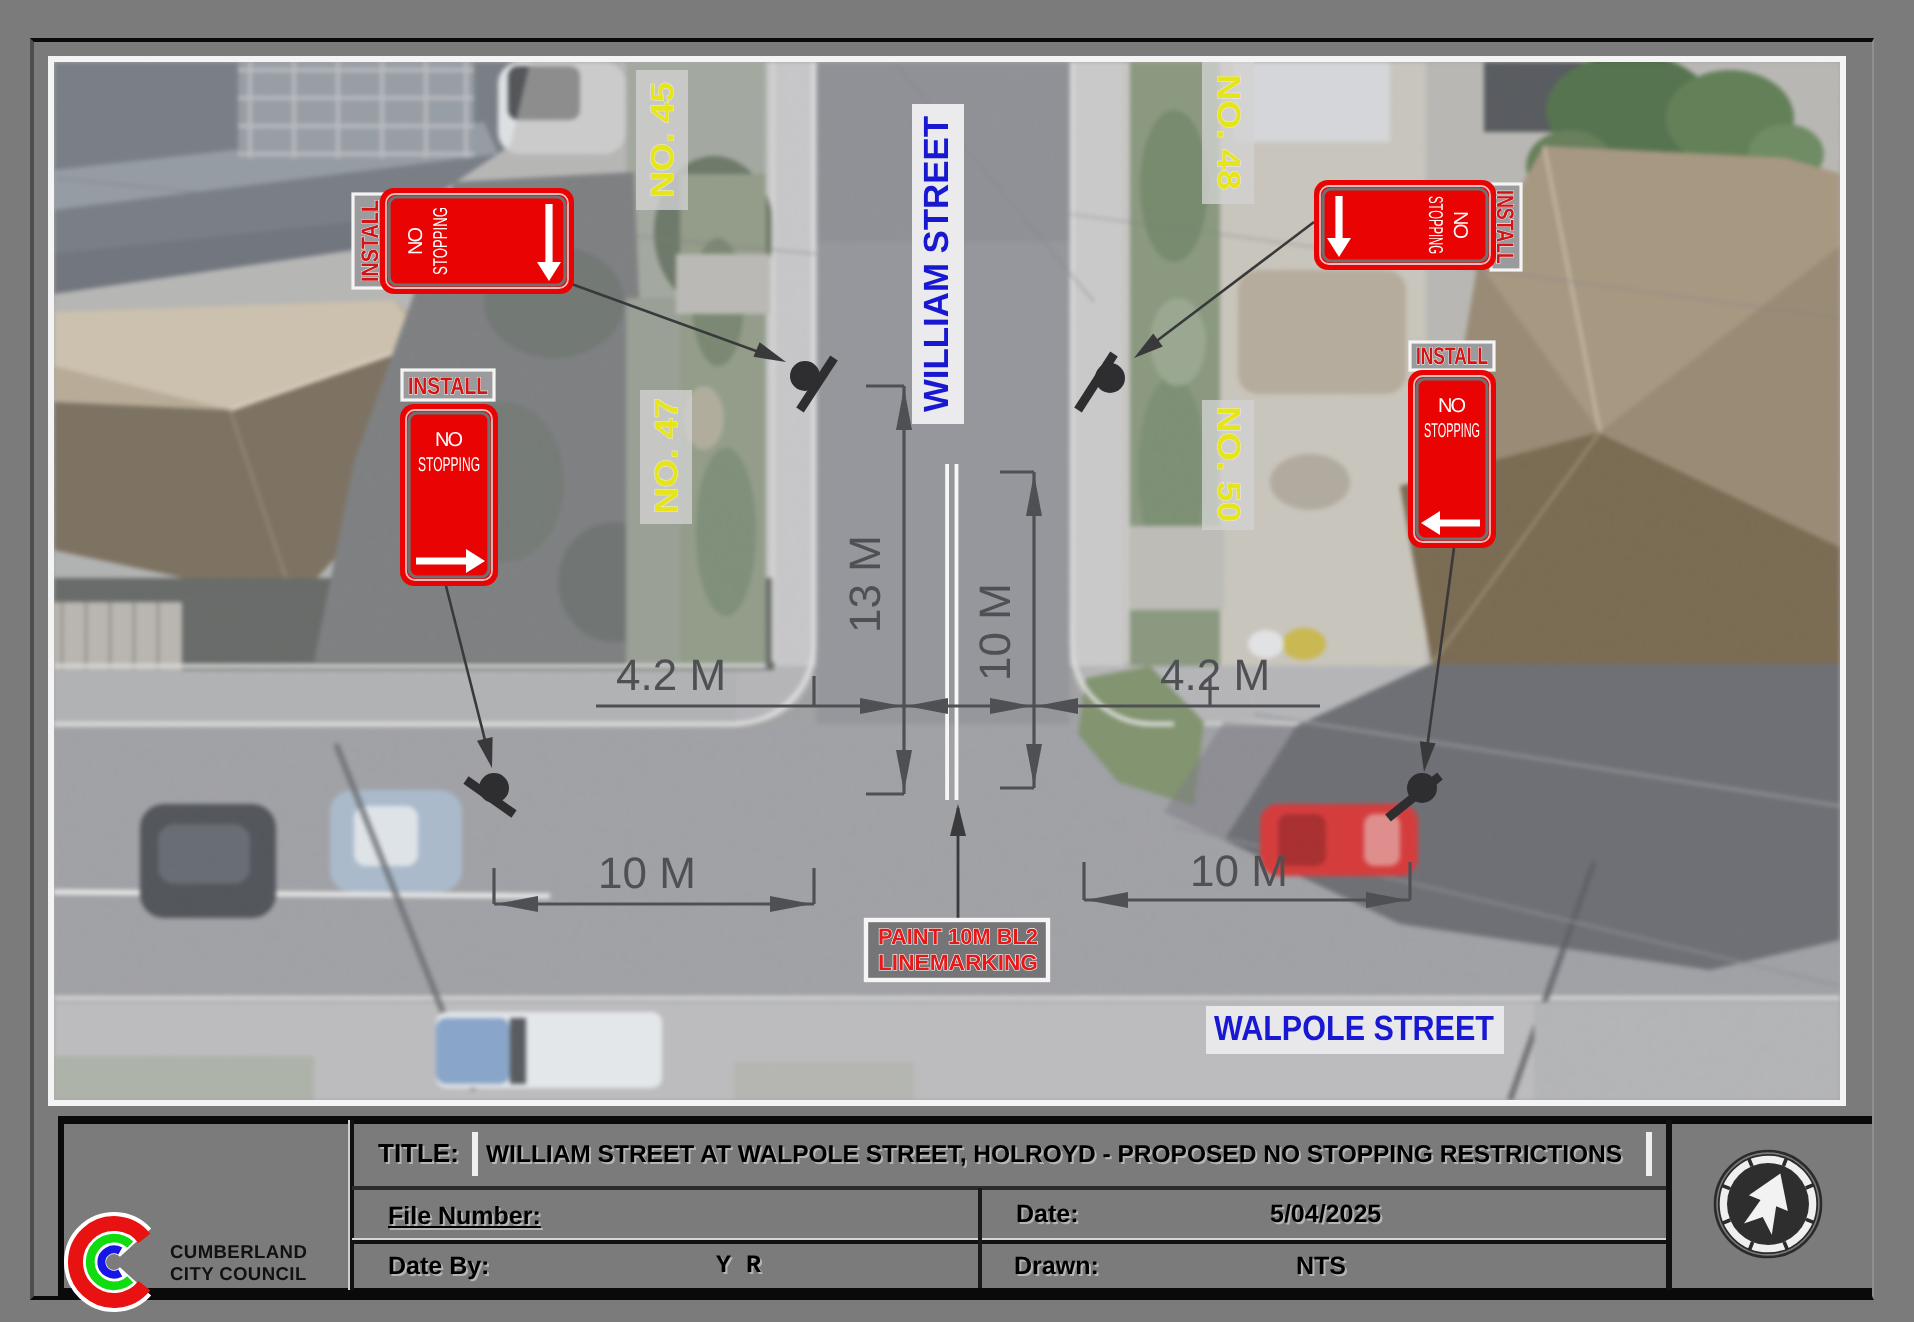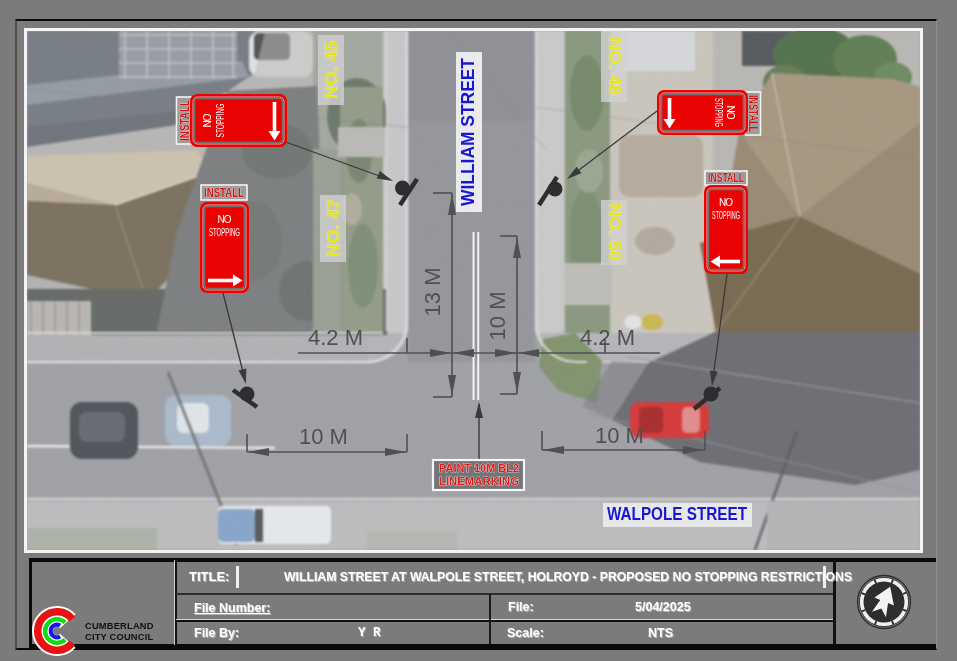--- a/index.html
+++ b/index.html
@@ -1,19 +1,19 @@
 <!DOCTYPE html>
 <html><head>
 <meta charset="utf-8">
 <style>
   html,body{margin:0;padding:0;}
   body{width:957px;height:661px;background:#7b7b7b;position:relative;overflow:hidden;
        font-family:"Liberation Sans", sans-serif;}
   .abs{position:absolute;}
-  .tbtext{font-weight:bold;color:#ffffff;text-shadow:1px 1px 0 rgba(230,230,230,0.55);}
+  .tbtext{font-weight:bold;color:#000000;text-shadow:1px 1px 0 rgba(230,230,230,0.55);}
 </style>
 </head>
 <body>
 
 <div class="abs" style="left:15px;top:19px;width:919px;height:627px;border-top:2.5px solid #0a0a0a;border-bottom:2.5px solid #0a0a0a;border-left:2px solid #4e4e4e;border-right:1px solid #8f8f8f;"></div>
 
 <div class="abs" style="left:24px;top:28px;width:893px;height:519px;border:3px solid #f4f4f4;background:#a6a7aa;">
 
 <svg width="893" height="519" viewBox="0 0 893 519" style="display:block">
 <g style="filter:blur(1px)">
@@ -550,29 +550,29 @@
 <path d="M 30.15,32.46 A 6.3,6.3 0 1 1 30.15,21.54" fill="none" stroke="#1616e6" stroke-width="4"></path>
 
 <text x="55" y="25" font-size="9.3" font-weight="bold" fill="#111" font-family="Liberation Sans" letter-spacing="0.2">CUMBERLAND</text>
 <text x="55" y="36" font-size="9.3" font-weight="bold" fill="#111" font-family="Liberation Sans" letter-spacing="0.2">CITY COUNCIL</text>
 </svg>
 </div>
 
 <div class="abs tbtext" style="left:189px;top:569px;font-size:13px;">TITLE:</div>
 <div class="abs" style="left:236px;top:566px;width:3px;height:22px;background:#efefef;"></div>
 <div class="abs" style="left:823px;top:566px;width:3px;height:22px;background:#efefef;"></div>
-<div class="abs tbtext" style="left:243px;top:570px;font-size:12.25px;letter-spacing:0px;white-space:nowrap;margin-left:41px;">WILLIAM STREET AT WALPOLE STREET, HOLROYD - PROPOSED NO STOPPING RESTRICTIONS</div>
+<div class="abs tbtext" style="left:243px;top:570px;font-size:12.25px;letter-spacing:0px;white-space:nowrap;">WILLIAM STREET AT WALPOLE STREET, HOLROYD - PROPOSED NO STOPPING RESTRICTIONS</div>
 
 <div class="abs tbtext" style="left:194px;top:601px;font-size:12.5px;text-decoration:underline;">File Number:</div>
-<div class="abs tbtext" style="left:508px;top:600px;font-size:12.5px;">File:</div>
+<div class="abs tbtext" style="left:508px;top:600px;font-size:12.5px;">Date:</div>
 <div class="abs tbtext" style="left:635px;top:600px;font-size:12.5px;">5/04/2025</div>
 
-<div class="abs tbtext" style="left:194px;top:626px;font-size:12.5px;">File By:</div>
+<div class="abs tbtext" style="left:194px;top:626px;font-size:12.5px;">Date By:</div>
 <div class="abs tbtext" style="left:358px;top:626px;font-size:12.5px;font-family:Liberation Mono, monospace;">Y R</div>
-<div class="abs tbtext" style="left:507px;top:626px;font-size:12.5px;">Scale:</div>
+<div class="abs tbtext" style="left:507px;top:626px;font-size:12.5px;">Drawn:</div>
 <div class="abs tbtext" style="left:648px;top:626px;font-size:12.5px;">NTS</div>
 
 <div class="abs" style="left:856px;top:574px;">
 <svg width="56" height="56" viewBox="0 0 56 56">
 
 <circle cx="28" cy="28" r="26.5" fill="none" stroke="#2b2b2b" stroke-width="1.3"></circle>
 <circle cx="28" cy="28" r="24.6" fill="#efefef" stroke="#2b2b2b" stroke-width="0.9"></circle>
 
 <line x1="47.0" y1="35.7" x2="50.8" y2="37.2" stroke="#2b2b2b" stroke-width="1.8"></line>
       <line x1="36.0" y1="46.9" x2="37.6" y2="50.6" stroke="#2b2b2b" stroke-width="1.8"></line>

